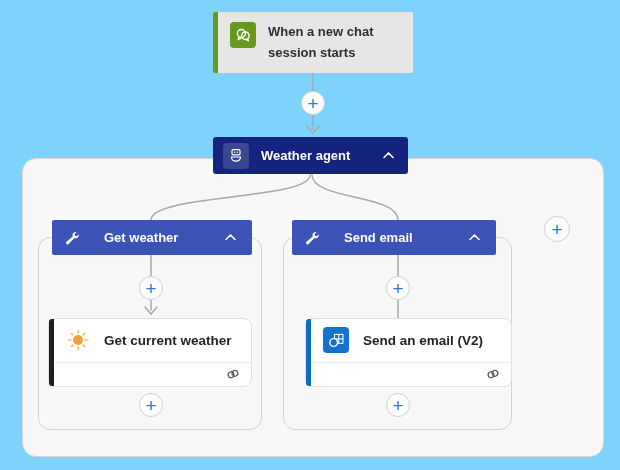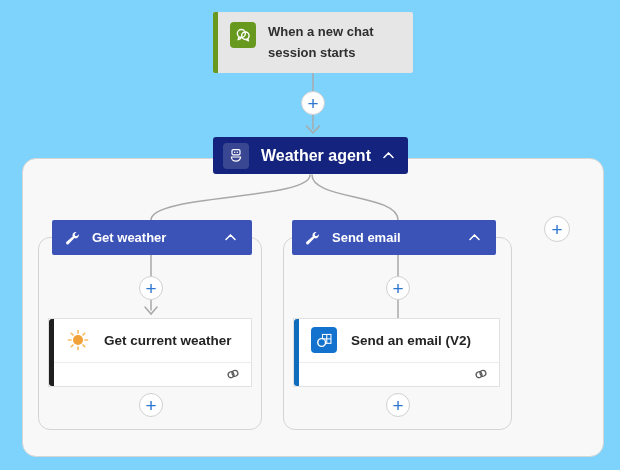--- a/index.html
+++ b/index.html
@@ -29,35 +29,35 @@
     padding:10px 10px 10px 17px;z-index:3;cursor:pointer;}
   .trigger-card .green-bar{position:absolute;left:0;top:0;bottom:0;width:5px;background:var(--green);border-radius:2px 0 0 2px;}
   .icon-chip{width:26px;height:26px;border-radius:4px;display:flex;align-items:center;justify-content:center;flex:0 0 auto;}
   .trigger-card .icon-chip{background:var(--green);}
   .trigger-label{margin-left:12px;width:134px;font-size:13px;line-height:1.6;font-weight:700;color:var(--text-dark);}
 
   
   .agent-card{position:absolute;left:213px;top:137px;width:195px;height:37px;background:var(--navy);
     border-radius:3px;display:flex;align-items:center;padding:0 10px;z-index:3;cursor:pointer;}
   .agent-card .icon-chip{background:rgba(255,255,255,.16);width:26px;height:26px;}
-  .agent-label{margin-left:12px;flex:1;font-size:16px;font-weight:700;color:#fff;}
+  .agent-label{margin-left:12px;flex:1;font-size:13px;font-weight:700;color:#fff;}
   .chev-btn{width:20px;height:20px;display:flex;align-items:center;justify-content:center;cursor:pointer;background:transparent;border:none;}
 
   
   .tool-header{position:absolute;height:35px;background:var(--royal);border-radius:2px;
     display:flex;align-items:center;padding:0 12px;z-index:3;cursor:pointer;}
   #header1{left:52px;top:220px;width:200px;}
   #header2{left:292px;top:220px;width:204px;}
-  .tool-label{margin-left:13px;flex:1;font-size:13px;font-weight:700;color:#fff;}
+  .tool-label{margin-left:25px;flex:1;font-size:13px;font-weight:700;color:#fff;}
 
   
   .action-card{position:absolute;width:204px;height:69px;background:#fff;border:1px solid #e1e1e1;
-    border-radius:0;z-index:3;display:flex;flex-direction:column;cursor:pointer;}
+    border-radius:8px;z-index:3;display:flex;flex-direction:column;cursor:pointer;}
   #action1{left:48px;top:318px;}
-  #action2{left:293px;top:318px;width:207px;}
+  #action2{left:305px;top:318px;width:207px;}
   .action-card .left-bar{position:absolute;left:0;top:0;bottom:0;width:4.5px;border-radius:3px 0 0 3px;}
   #action1 .left-bar{background:var(--black-bar);}
   #action2 .left-bar{background:var(--outlook);}
   .action-top{height:44px;display:flex;align-items:center;padding:0 10px 0 17px;}
   .action-label{margin-left:14px;font-size:13.5px;font-weight:700;color:#242424;white-space:nowrap;}
   .action-bottom{height:25px;border-top:1px solid #ececec;display:flex;align-items:center;justify-content:flex-end;padding-right:10px;}
   .outlook-chip{width:26px;height:26px;border-radius:4px;background:var(--outlook-icon);display:flex;align-items:center;justify-content:center;flex:0 0 auto;}
 
   
   .plus-btn{position:absolute;width:24px;height:24px;border-radius:50%;background:#fff;

